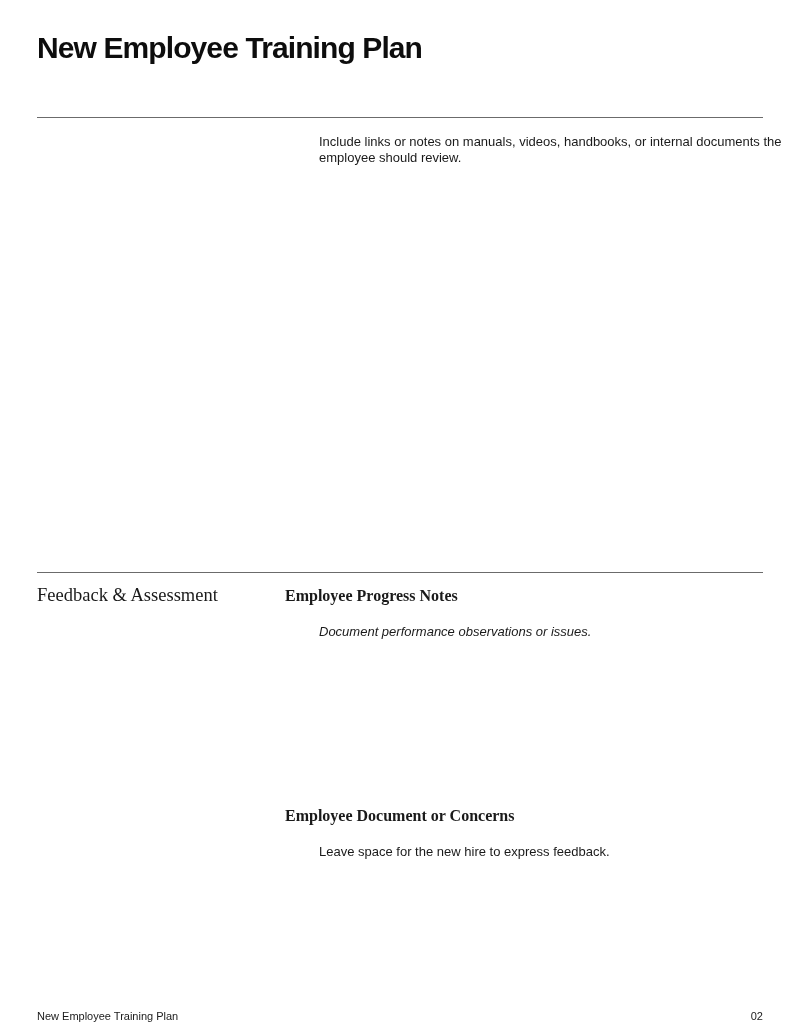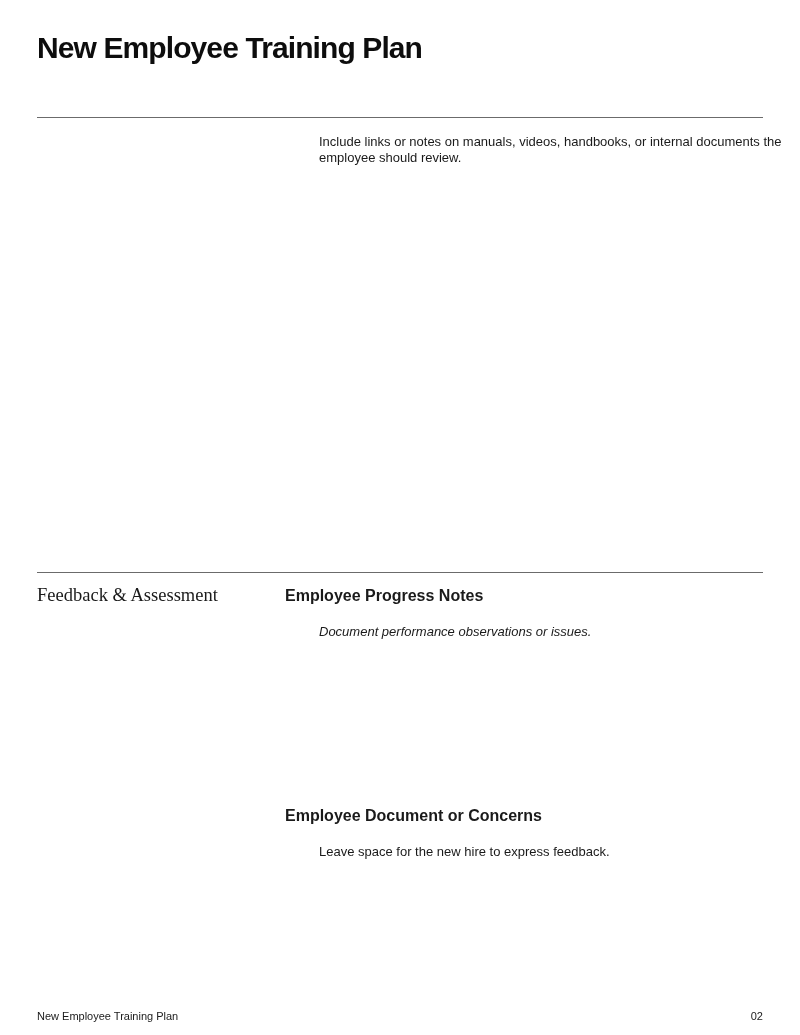--- a/index.html
+++ b/index.html
@@ -54,20 +54,21 @@
     .body-text.b1 { top: 134px; width: 476px; }
     .body-text.b2 { top: 624px; font-style: italic; }
     .body-text.b3 { top: 844px; }
 
     .sub-heading {
       position: absolute;
       left: 285px;
       font-size: 16px;
       line-height: 20px;
       color: #1a1a1a;
+      font-family: Liberation Serif, serif;
     }
     .sub-heading.h1 { top: 586px; }
     .sub-heading.h2 { top: 806px; }
 
     .footer-left {
       position: absolute;
       left: 37px;
       top: 1010px;
       font-size: 11px;
       line-height: 13px;

